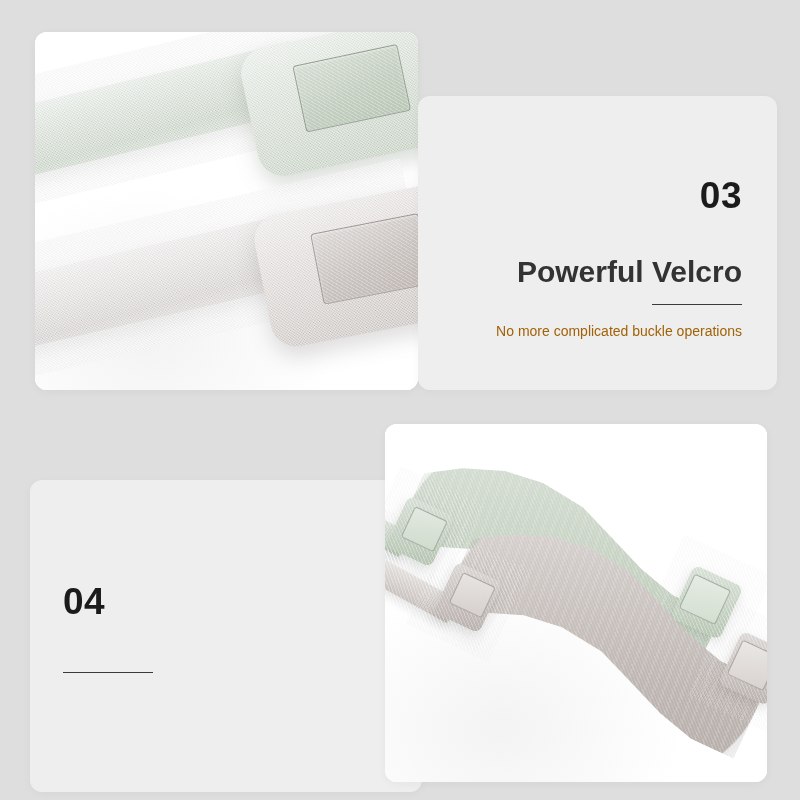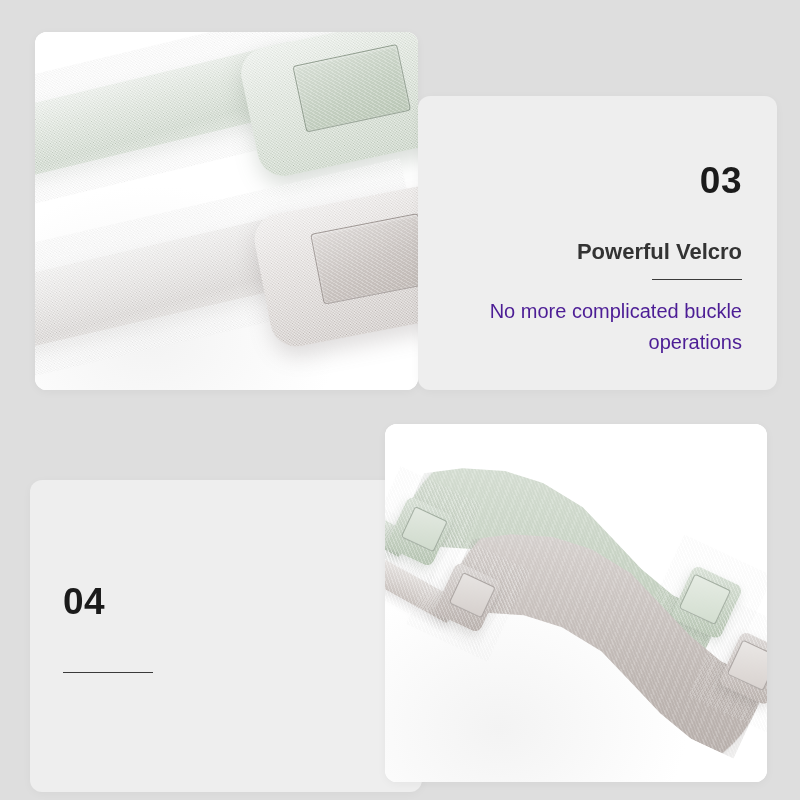--- a/index.html
+++ b/index.html
@@ -45,44 +45,44 @@
 
   
   .text-inner {
     position: absolute;
     inset: 0;
     display: flex;
     flex-direction: column;
     justify-content: center;
     box-sizing: border-box;
   }
-  .align-right { align-items: flex-end; text-align: right; padding: 0 35px 0 30px; margin-top: 34px; }
+  .align-right { align-items: flex-end; padding: 0 35px 0 30px; margin-top: 34px; }
   .align-left  { align-items: flex-start; text-align: left;  padding: 0 30px 0 33px; }
 
   .step-number {
     font-size: 37px;
     font-weight: bold;
     color: #1b1b1b;
     letter-spacing: 0.5px;
     line-height: 1;
   }
   .step-title {
-    font-size: 22px;
+    font-size: 30px;
     font-weight: bold;
     color: #333333;
     line-height: 1.2;
   }
   .divider {
     width: 90px;
     height: 1px;
     background: #3a3a3a;
   }
   .step-desc {
-    font-size: 20px;
-    color: #4c1d95;
+    font-size: 14px;
+    color: #a16207;
     line-height: 1.55;
     max-width: 285px;
   }
 
   .align-right .step-number { margin-bottom: 40px; }
   .align-right .step-title  { margin-bottom: 14px; }
   .align-right .divider     { margin-bottom: 16px; }
 
   .align-left .step-number { margin-bottom: 52px; }
   .align-left .step-title  { margin-bottom: 13px; }

